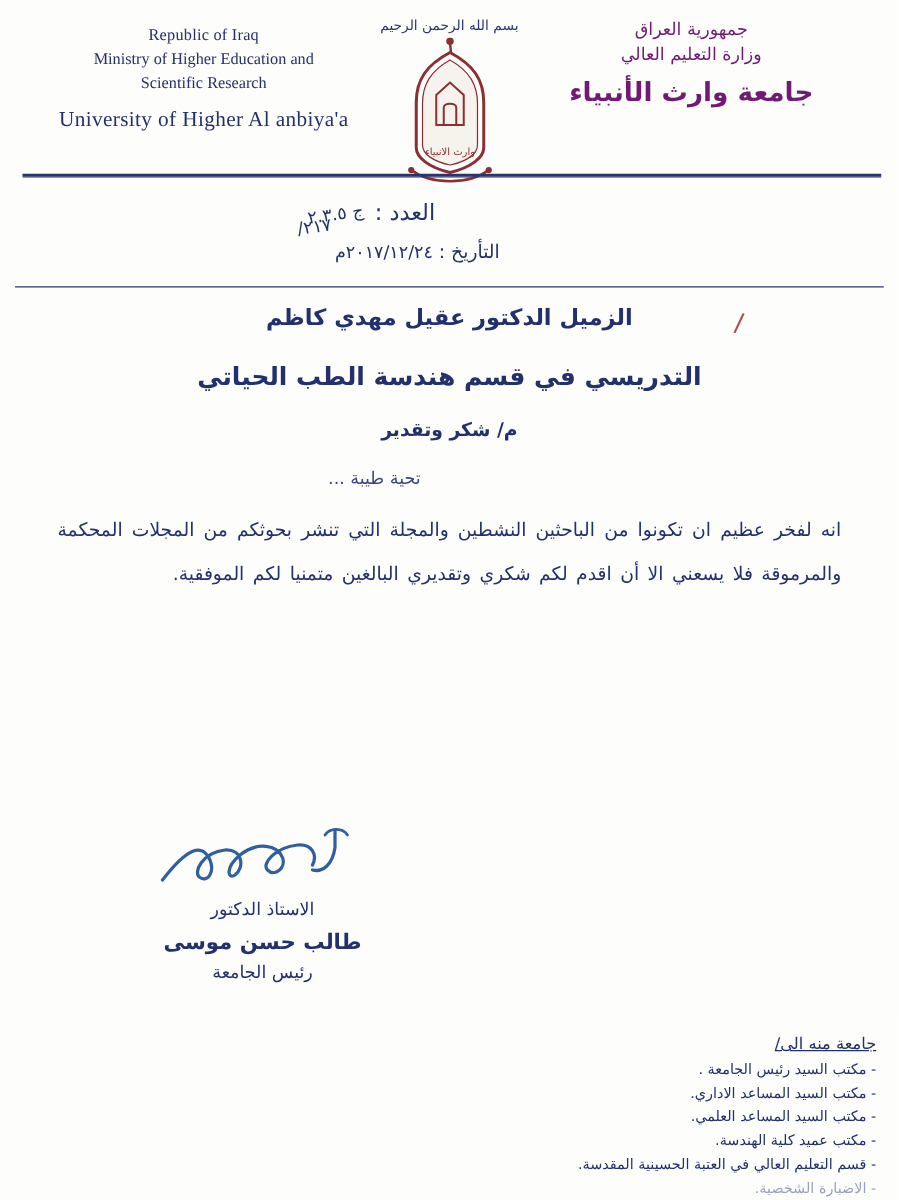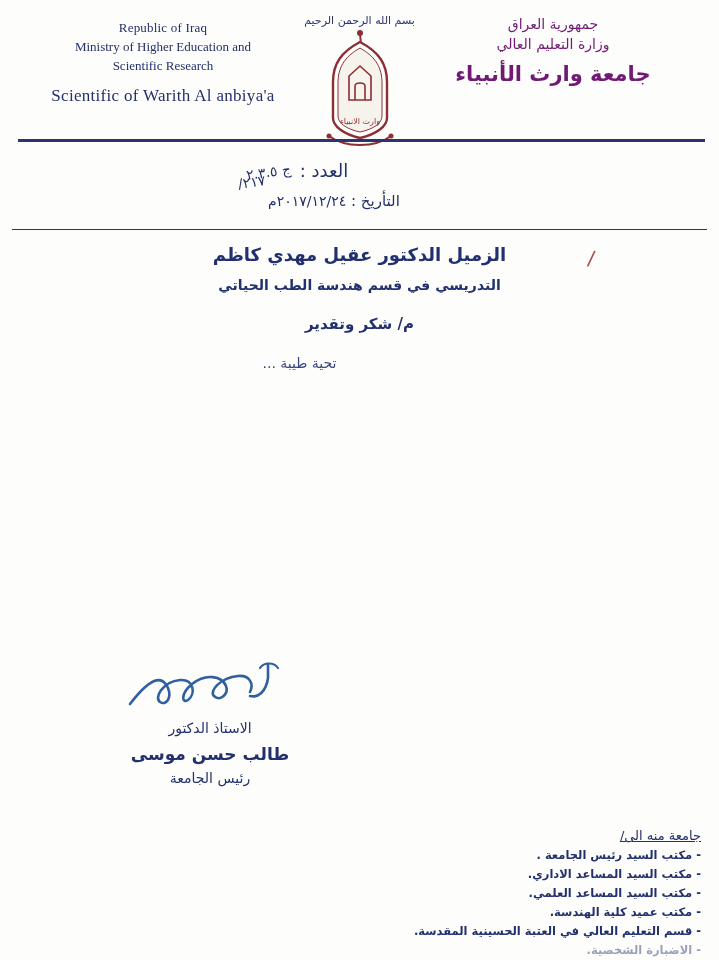--- a/index.html
+++ b/index.html
@@ -138,23 +138,23 @@
     color: #22306d;
   }
   .addr1 {
     text-align: center;
     font-size: 18px;
     font-weight: bold;
     letter-spacing: .5px;
   }
   .addr2 {
     text-align: center;
-    font-size: 14px;
+    font-size: 20px;
     font-weight: bold;
-    margin-top: 12px;
+    margin-top: 24px;
     letter-spacing: .5px;
   }
   .slash {
     position: absolute;
     right: 94px;
     top: 2px;
     color: #b04a4a;
     font-size: 20px;
     transform: rotate(8deg);
   }
@@ -211,38 +211,37 @@
   }
   .cc .cc-title {
     font-size: 13px;
     text-decoration: underline;
     margin-bottom: 3px;
   }
   .cc .cc-item {
     font-size: 11.5px;
     line-height: 1.65;
     white-space: nowrap;
-    font-weight: bold;
   }
   .cc .cc-item.faded { opacity: .45; }
 </style>
 </head>
 <body>
 
 <div class="page">
 
   <div class="header">
 
     <div class="basmala">بسم الله الرحمن الرحيم</div>
 
     <div class="hdr-left">
       <div class="l1">Republic of Iraq</div>
       <div class="l2">Ministry of Higher Education and</div>
       <div class="l3">Scientific Research</div>
-      <div class="l4">Scientific of Warith Al anbiya'a</div>
+      <div class="l4">University of Higher Al anbiya'a</div>
     </div>
 
     <div class="logo">
       <svg width="98" height="120" viewBox="0 0 98 120">
 
         <path d="M49 4 L50 14" stroke="#8c2f33" stroke-width="2" fill="none"></path>
         <circle cx="49" cy="3" r="3" fill="#8c2f33"></circle>
         <path d="M49 12 C 30 22, 22 34, 22 52 L22 88 C22 96, 32 104, 49 108 C66 104, 76 96, 76 88 L76 52 C76 34, 68 22, 49 12 Z" fill="#ffffff" stroke="#8c2f33" stroke-width="2.4"></path>
         <path d="M49 18 C 33 27, 27 38, 27 53 L27 86 C27 93, 35 99, 49 102 C63 99, 71 93, 71 86 L71 53 C71 38, 65 27, 49 18 Z" fill="#f6f3ec" stroke="#8c2f33" stroke-width="1"></path>
 
@@ -279,20 +278,21 @@
   <div class="meta-rule"></div>
 
   <div class="body">
     <div style="position:relative;">
       <span class="slash">/</span>
       <div class="addr1">الزميل الدكتور عقيل مهدي كاظم</div>
     </div>
     <div class="addr2">التدريسي في قسم هندسة الطب الحياتي</div>
     <div class="subject">م/ شكر وتقدير</div>
     <div class="greet">تحية طيبة ...</div>
+    <div class="para">انه لفخر عظيم ان تكونوا من الباحثين النشطين والمجلة التي تنشر بحوثكم من المجلات المحكمة والمرموقة فلا يسعني الا أن اقدم لكم شكري وتقديري البالغين متمنيا لكم الموفقية.</div>
   </div>
 
   <div class="sign">
     <div class="scribble">
       <svg width="200" height="58" viewBox="0 0 200 58">
         <path d="M20 44 C40 18, 52 14, 58 28 C62 38, 56 46, 50 42 C44 38, 52 22, 70 20 C84 19, 86 34, 78 40 C72 44, 70 34, 82 24 C96 13, 112 16, 116 26 C119 34, 110 42, 104 36 C99 31, 110 18, 128 16 C140 15, 144 24, 140 32" fill="none" stroke="#2f5f9e" stroke-width="2.6" stroke-linecap="round"></path>
         <path d="M140 36 C148 38, 156 32, 158 18 L158 4" fill="none" stroke="#2f5f9e" stroke-width="2.6" stroke-linecap="round"></path>
         <path d="M150 8 C154 2, 164 2, 168 8" fill="none" stroke="#2f5f9e" stroke-width="2.2" stroke-linecap="round"></path>
       </svg>
     </div>

